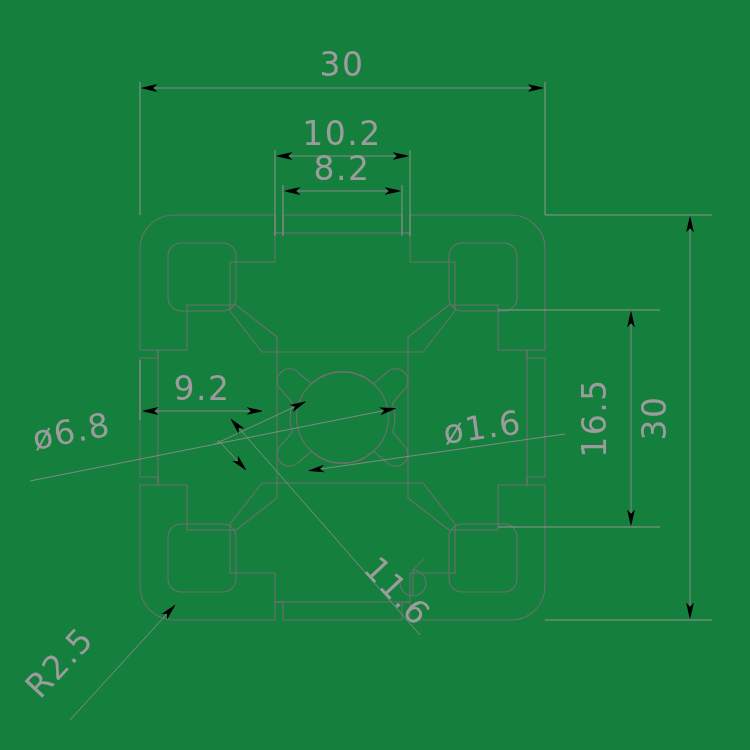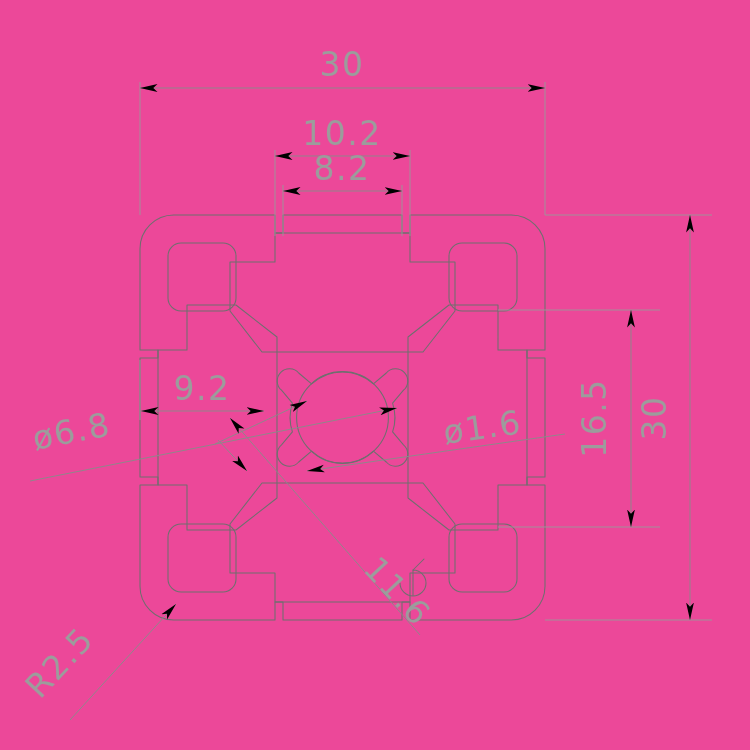--- a/index.html
+++ b/index.html
@@ -2,21 +2,21 @@
 <html><head>
 <meta charset="utf-8">
 <title>30x30 Aluminium Extrusion Profile — Cross Section Drawing</title>
 <style>
   html,body{margin:0;padding:0;background:#ffffff;}
   body{
     width:750px;height:750px;overflow:hidden;
     font-family:"Liberation Sans", sans-serif;
     background:#ffffff;
   }
-  #sheet{position:relative;width:750px;height:750px;background:#ec4899;}
+  #sheet{position:relative;width:750px;height:750px;background:#15803d;}
   svg#drawing{display:block;width:750px;height:750px;}
   .part{fill:none;stroke:#6f6f6f;stroke-width:1.05;stroke-linejoin:round;stroke-linecap:round;}
   .dimline{fill:none;stroke:#8a8a8a;stroke-width:0.95;}
   .extline{fill:none;stroke:#9a9a9a;stroke-width:0.9;}
   .leader{fill:none;stroke:#8a8a8a;stroke-width:0.95;}
   .arrowhead{fill:#000000;stroke:none;}
   .dimtext{
     fill:#9c9c9c;
     font-family:"DejaVu Sans", sans-serif;
     font-size:33px;

